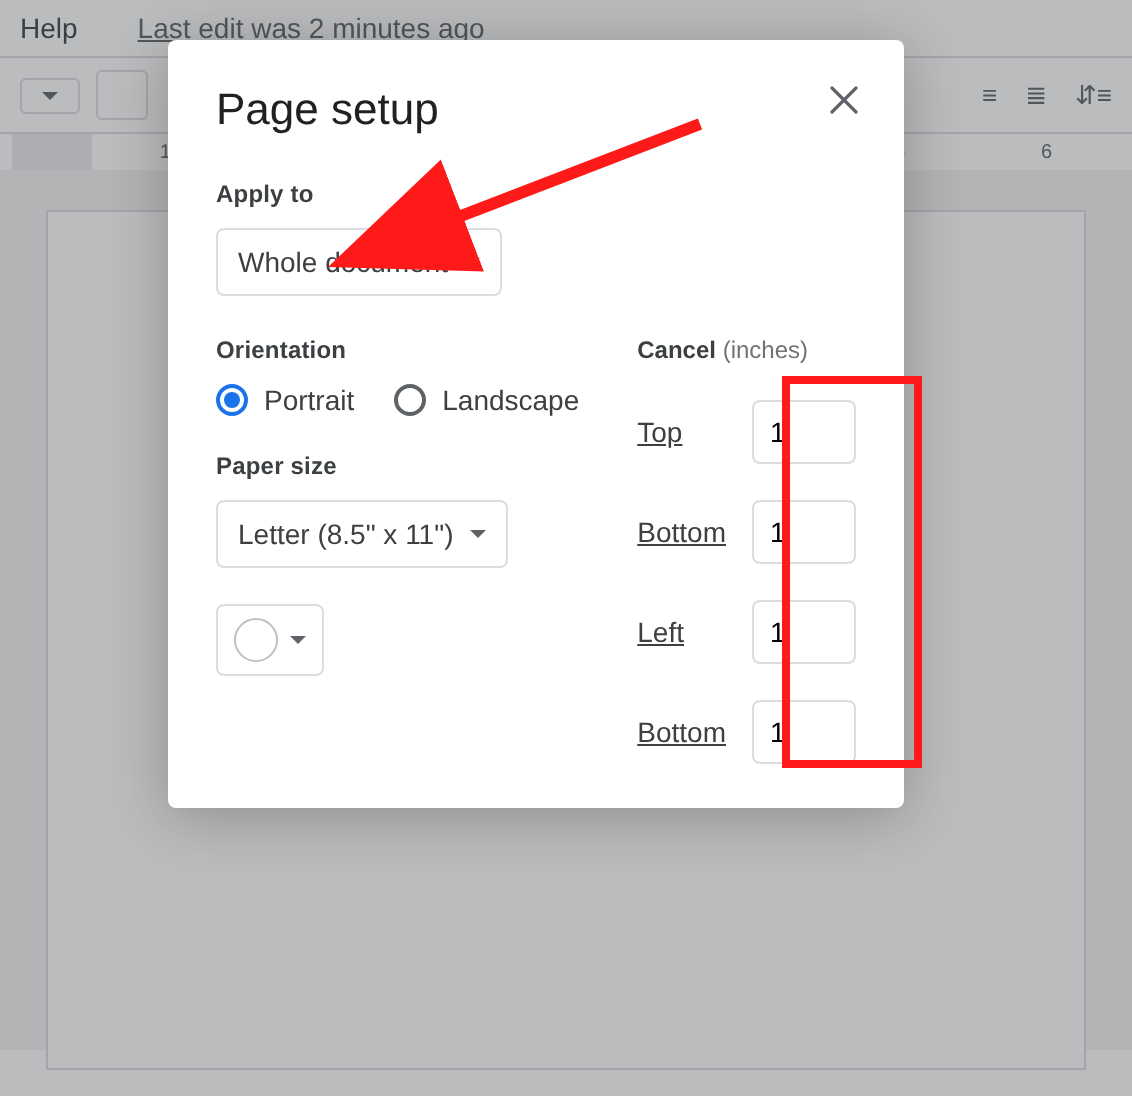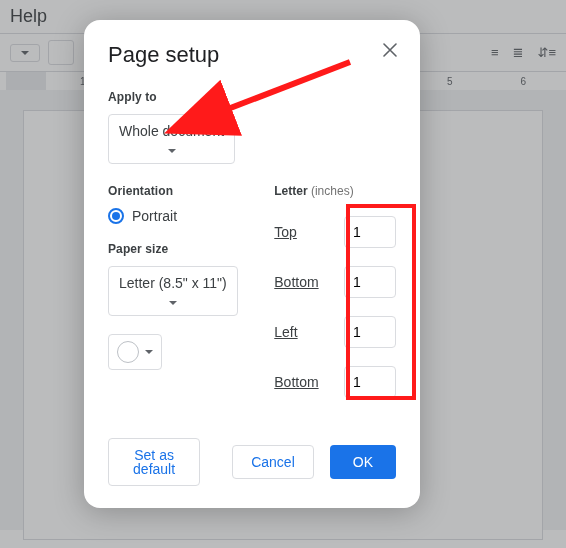--- a/index.html
+++ b/index.html
@@ -9,21 +9,21 @@
   color: #3c4043;
   width: 566px;
   height: 548px;
   overflow: hidden;
   position: relative;
   background: #fff;
 }
 .bg-app { position: absolute; inset: 0; background: #fff; }
 .menu-bar {
   display: flex; align-items: center; gap: 30px;
-  padding: 6px 10px; font-size: 18px; color: #3c4043;
+  padding: 6px 10px; font-size: 14px; color: #3c4043;
 }
 .menu-bar .help { color: #3c4043; }
 .menu-bar .last-edit { color: #5f6368; text-decoration: underline; cursor: pointer; }
 .toolbar {
   display: flex; align-items: center; gap: 8px;
   padding: 6px 10px; border-top: 1px solid #dadce0; border-bottom: 1px solid #dadce0;
   background: #fff;
 }
 .tiny-sel { border: 1px solid #dadce0; border-radius: 3px; padding: 4px 10px; min-width: 20px; display:inline-flex; align-items:center; gap:4px;}
 .chev { border: 4px solid transparent; border-top-color: #5f6368; width:0;height:0; display:inline-block; position:relative; top:2px;}
@@ -37,37 +37,37 @@
 .page-area { height: 440px; background: #f1f3f4; display:flex; justify-content:center; padding-top:0;}
 .doc-page { background:#fff; width: 520px; height: 430px; margin-top:20px; padding: 90px 80px; border:1px solid #dadce0;}
 .doc-text { font-size:14px; color:#202124; }
 .cursor::after { content:""; display:inline-block; width:1px; height:16px; background:#202124; vertical-align:middle; margin-left:1px;}
 
 .overlay { position: absolute; inset: 0; background: rgba(60,64,67,0.35); }
 
 .modal {
   position: absolute;
   left: 84px; top: 20px;
-  width: 336px;
+  width: 368px;
   background: #fff;
-  border-radius: 16px;
+  border-radius: 4px;
   box-shadow: 0 4px 30px rgba(0,0,0,0.25);
   padding: 22px 24px 22px 24px;
 }
 .modal h1 { font-family: "Google Sans", Arial, sans-serif; font-size: 22px; font-weight: 400; color:#202124; margin-bottom: 22px; }
 .close-x {
   position: absolute; top: 18px; right: 18px;
   width: 24px; height: 24px; display:flex; align-items:center; justify-content:center;
   color:#5f6368; cursor:pointer; font-size:16px;
 }
 .section-label { font-size: 12px; font-weight: 700; color:#3c4043; margin-bottom: 10px; letter-spacing: 0.1px;}
 .select-box {
   border: 1px solid #dadce0; border-radius: 4px;
   padding: 8px 10px; display: inline-flex; align-items:center; gap: 8px;
-  font-size: 14px; color:#3c4043; cursor:pointer;flex-direction:column;
+  font-size: 14px; color:#3c4043; cursor:pointer;
 }
 .two-col { display:flex; gap: 29px; margin-top: 20px;}
 .col-left { flex: 1 1 53%; }
 .col-right { flex: 1 1 47%; }
 .radio-row { display:flex; gap: 20px; align-items:center; margin-top:4px; margin-bottom: 18px;}
 .radio { display:inline-flex; align-items:flex-end; gap: 8px; font-size:14px; color:#3c4043; cursor:pointer;}
 .radio .dot { width:16px; height:16px; border-radius:50%; border:2px solid #5f6368; display:inline-flex; align-items:center; justify-content:center; }
 .radio .dot.sel { border-color:#1a73e8; }
 .radio .dot.sel::after { content:""; width:8px; height:8px; border-radius:50%; background:#1a73e8; }
 .color-swatch {
@@ -106,20 +106,21 @@
   pointer-events:none;
 }
 .arrow svg { overflow: visible; }
 </style>
 </head>
 <body>
 
 <div class="bg-app">
   <div class="menu-bar">
     <span class="help">Help</span>
+    <span class="last-edit">Last edit was 2 minutes ago</span>
   </div>
   <div class="toolbar">
     <span class="tiny-sel">
         <span class="chev"></span>
       </span>
     <span class="tiny-sel">&nbsp;</span>
     <div class="fmt-icons">
       <span>≡</span>
       <span>≣</span>
       <span>⇵≡</span>
@@ -159,37 +160,41 @@
   </div>
 
   <div class="two-col">
     <div class="col-left">
       <div class="section-label">Orientation</div>
       <div class="radio-row">
         <span class="radio">
           <span class="dot sel"></span>
           <span>Portrait</span>
         </span>
+        <span class="radio">
+          <span class="dot"></span>
+          <span>Landscape</span>
+        </span>
       </div>
 
       <div class="section-label">Paper size</div>
       <div class="select-box" style="margin-bottom:18px;">
         <span>Letter (8.5" x 11")</span>
         <span class="chev"></span>
       </div>
 
       <div class="color-swatch">
         <span class="swatch-circle"></span>
         <span class="chev"></span>
       </div>
     </div>
 
     <div class="col-right" style="position:relative;">
       <div class="margins-title">
-        <span>Letter</span>
+        <span>Cancel</span>
         <span class="unit">(inches)</span>
       </div>
 
       <div class="margin-row">
         <label>Top</label>
         <input class="margin-input" value="1" style="">
       </div>
       <div class="margin-row">
         <label>Bottom</label>
         <input class="margin-input" value="1" style="">
@@ -200,26 +205,20 @@
       </div>
       <div class="margin-row">
         <label>Bottom</label>
         <input class="margin-input" value="1" style="">
       </div>
 
       <div class="red-box" style="left:72px; top:20px; width:70px; height:196px;"></div>
     </div>
   </div>
 
-  <div class="footer">
-    <button class="btn btn-outline">Set as default</button>
-    <span class="spacer"></span>
-    <button class="btn btn-text">Cancel</button>
-    <button class="btn btn-primary">OK</button>
-  </div>
 </div>
 
 <div class="arrow" style="left:190px; top:50px;">
   <svg width="180" height="80">
     <defs>
       <marker id="ah" markerWidth="12" markerHeight="12" refX="2" refY="5" orient="auto">
         <path d="M0,0 L0,10 L12,5 z" fill="#ff1a1a"></path>
       </marker>
     </defs>
     <line x1="160" y1="12" x2="30" y2="62" stroke="#ff1a1a" stroke-width="6" marker-end="url(#ah)"></line>

